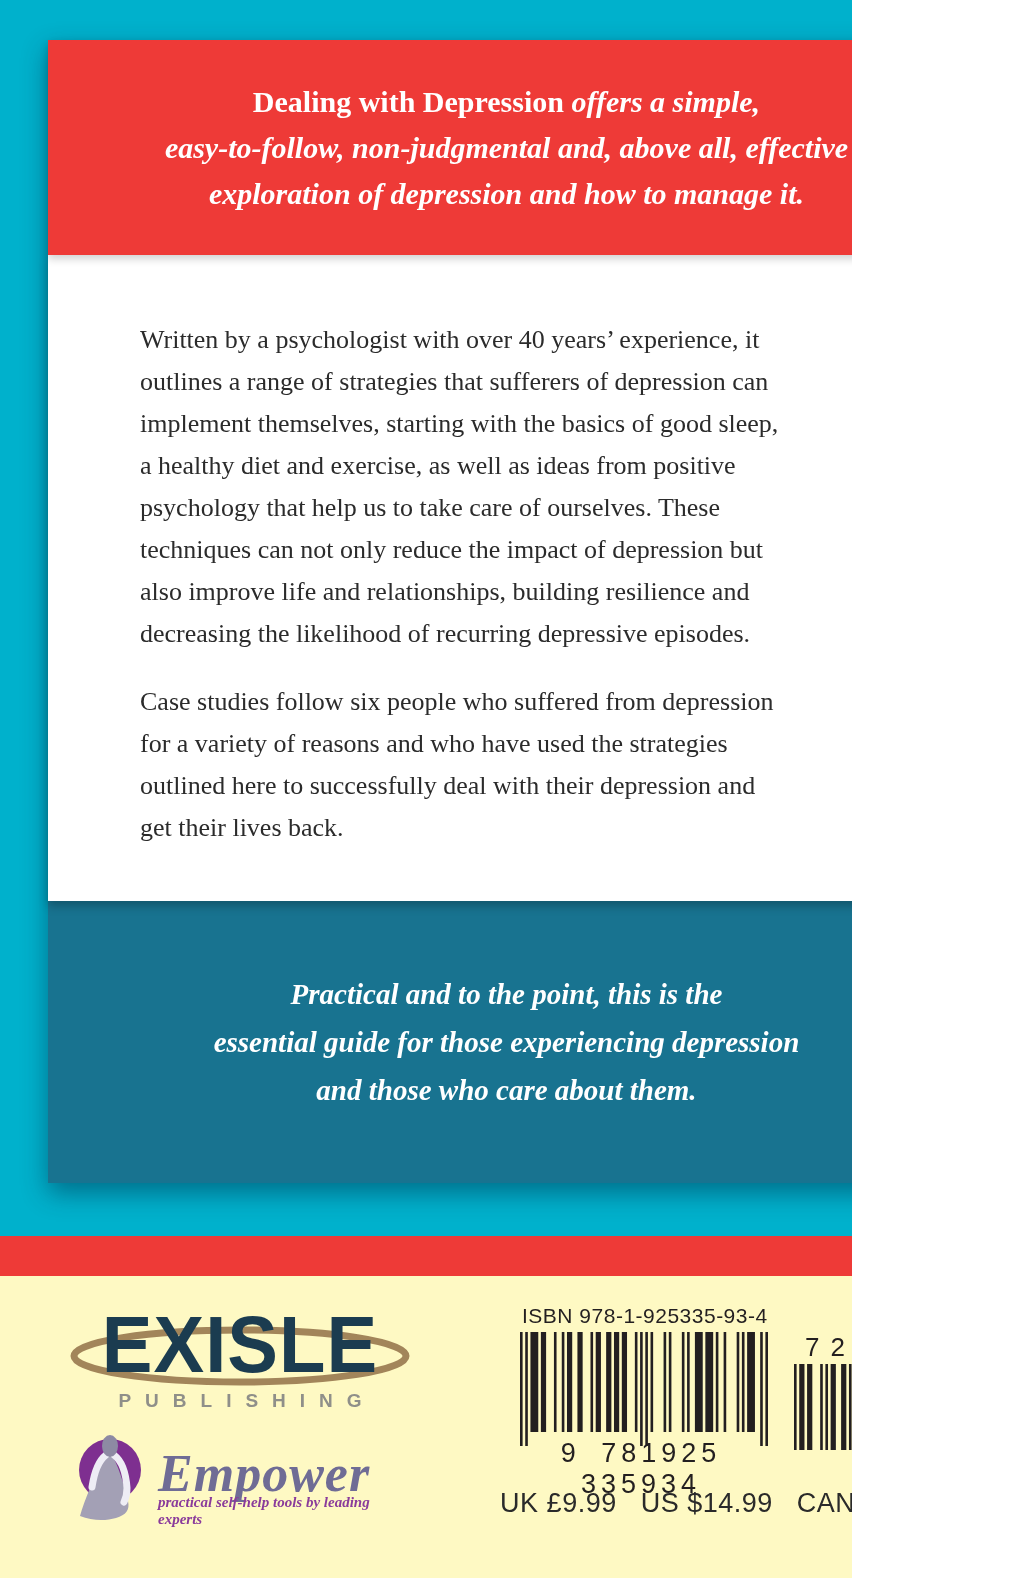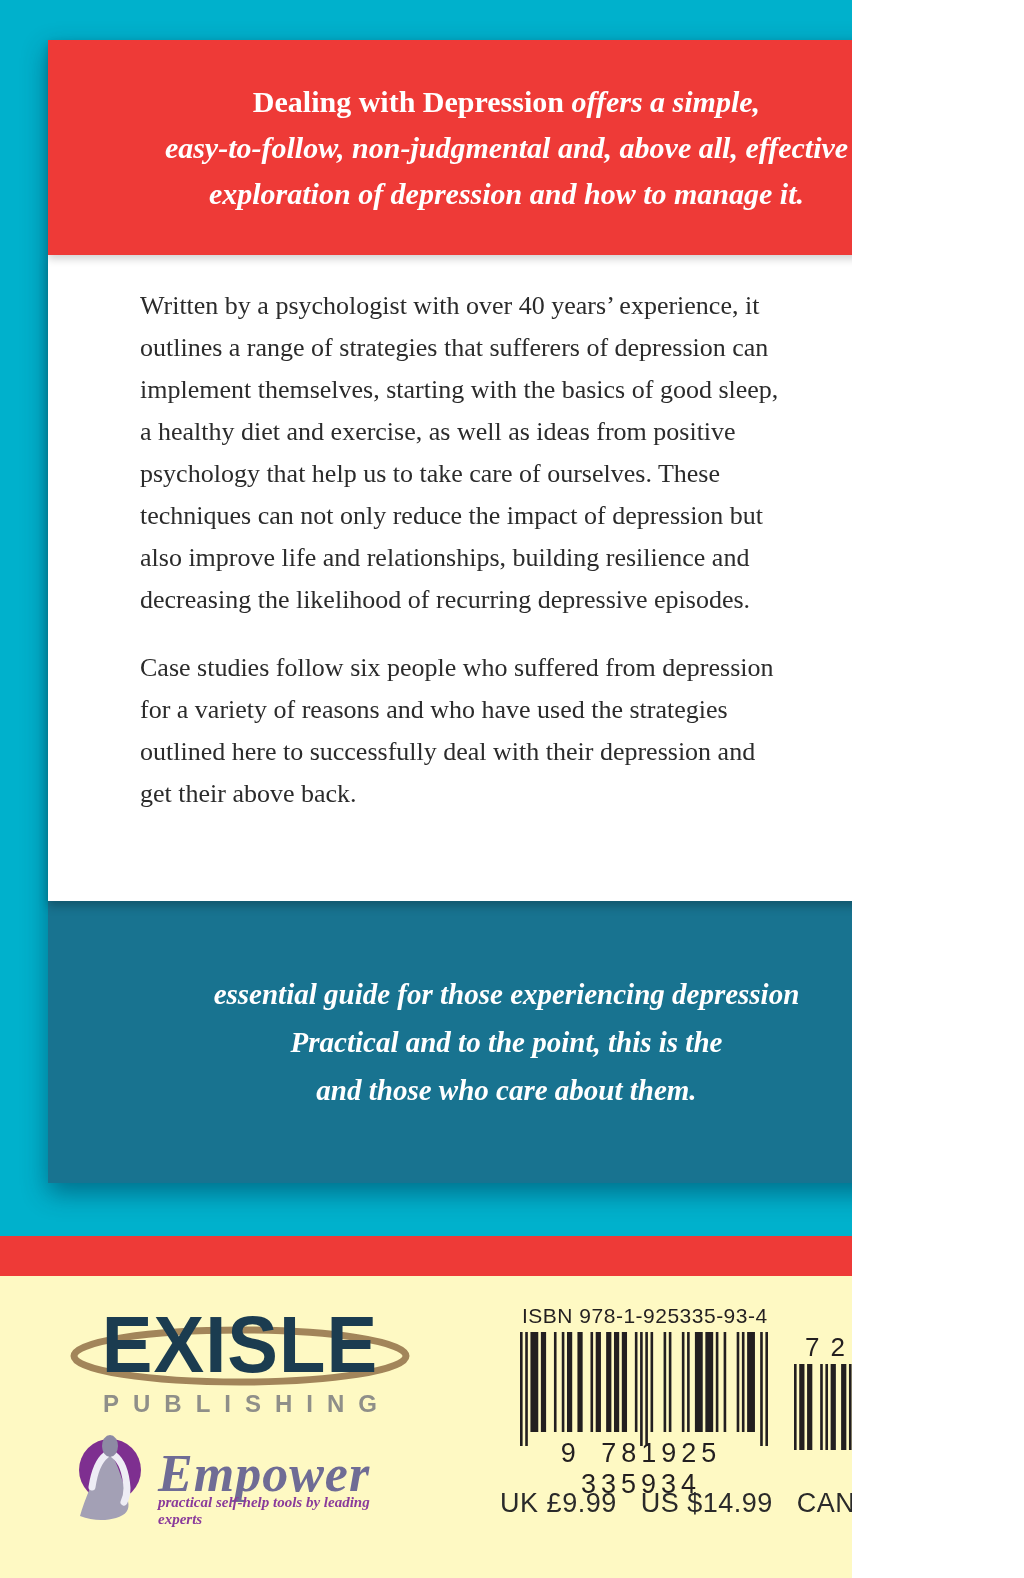--- a/index.html
+++ b/index.html
@@ -25,21 +25,21 @@
     margin:0;text-align:center;color:var(--text_white);
     font-size:30px;line-height:46px;font-weight:bold;
   }
   .top-quote .tline{display:block;font-style:italic;}
   .top-quote .line1{display:block;}
   .line1 .roman{font-style:normal;}
   .line1 .ital{font-style:italic;}
   .white-panel{
     position:relative;z-index:2;
     height:646px;background:#ffffff;box-sizing:border-box;
-    padding:30px 92px 0 92px;
+    padding:64px 92px 0 92px;
     box-shadow:0 5px 9px rgba(0,0,0,.25);
   }
   .white-panel p{
     margin:0 0 26px 0;color:var(--body_text);
     font-size:26px;line-height:42px;text-align:left;
   }
   .white-panel .tline{display:block;}
   .teal-panel{
     position:relative;z-index:1;
     height:282px;background:var(--panel_teal);
@@ -64,21 +64,21 @@
   .exisle-ring{position:absolute;left:0;top:0;width:340px;height:125px;}
   .exisle-word{
     position:absolute;left:0;right:0;top:2px;text-align:center;
     font-family:"Liberation Sans", sans-serif;font-weight:bold;
     font-size:76px;color:var(--exisle_navy);letter-spacing:1px;
     transform:scaleY(1.06);transform-origin:top center;
   }
   .exisle-sub{
     position:absolute;left:0;right:0;top:94px;text-align:center;
     font-family:"Liberation Sans", sans-serif;font-weight:bold;
-    font-size:24px;color:var(--exisle_gray);letter-spacing:14px;text-indent:14px;
+    font-size:19px;color:var(--exisle_gray);letter-spacing:14px;text-indent:14px;
   }
   
   .empower{position:absolute;left:70px;top:152px;width:345px;height:120px;}
   .empower-mark{position:absolute;left:6px;top:6px;width:70px;height:100px;}
   .empower-word{
     position:absolute;left:88px;top:16px;
     font-family:"Liberation Serif", serif;font-weight:bold;font-style:italic;
     font-size:52px;color:var(--empower_text);letter-spacing:1px;
   }
   .empower-tagline{
@@ -129,28 +129,28 @@
           <span class="tline">a healthy diet and exercise, as well as ideas from positive</span>
           <span class="tline">psychology that help us to take care of ourselves. These</span>
           <span class="tline">techniques can not only reduce the impact of depression but</span>
           <span class="tline">also improve life and relationships, building resilience and</span>
           <span class="tline">decreasing the likelihood of recurring depressive episodes.</span>
         </p>
       <p>
           <span class="tline">Case studies follow six people who suffered from depression</span>
           <span class="tline">for a variety of reasons and who have used the strategies</span>
           <span class="tline">outlined here to successfully deal with their depression and</span>
-          <span class="tline">get their above back.</span>
+          <span class="tline">get their lives back.</span>
         </p>
     </section>
 
     <section class="teal-panel">
       <p class="teal-quote">
+          <span class="tline">Practical and to the point, this is the</span>
           <span class="tline">essential guide for those experiencing depression</span>
-          <span class="tline">Practical and to the point, this is the</span>
           <span class="tline">and those who care about them.</span>
         </p>
     </section>
 
   </div>
 
   <div class="red-stripe"></div>
 
   <footer class="bottom-area">
 

